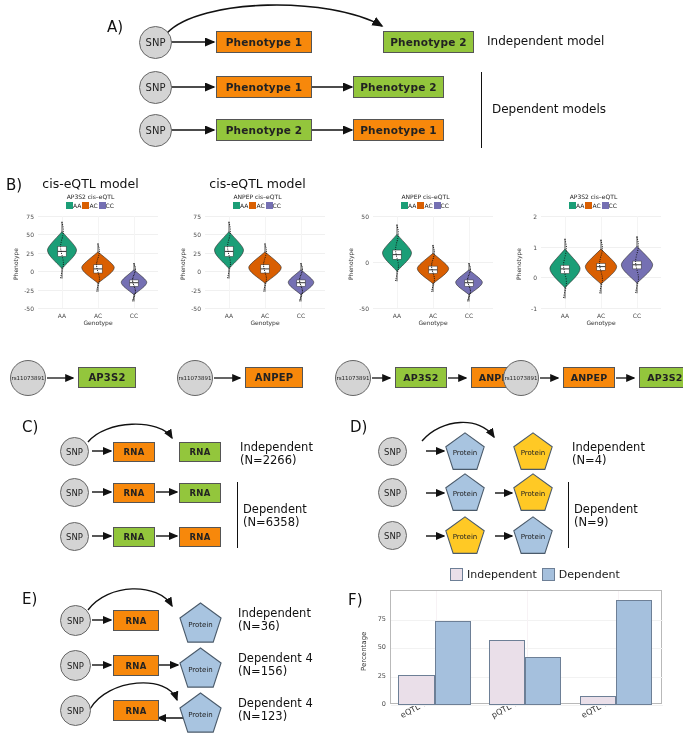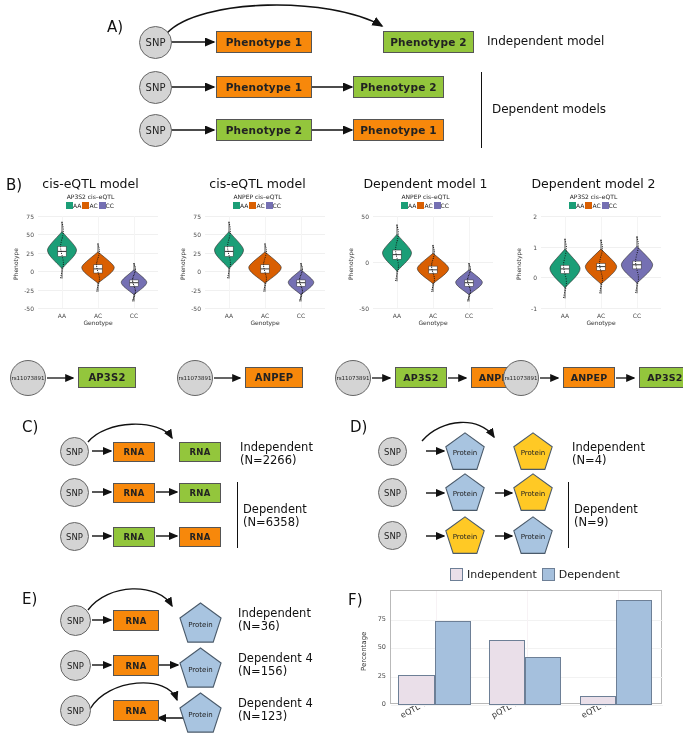--- a/index.html
+++ b/index.html
@@ -450,21 +450,20 @@
           <circle cx="94.71594137882774" cy="84.87" r="0.55" fill="#111"></circle>
         </svg>
       </div>
       <div class="xtick" style="left: 54px; top: 122px;">AA</div>
       <div class="xtick" style="left: 90px; top: 122px;">AC</div>
       <div class="xtick" style="left: 126px; top: 122px;">CC</div>
       <div class="axis-x-label" style="top: 129px; left: 0px; width: 180px;">Genotype</div>
       <div class="axis-y-label" style="left: 4px; top: 90px;">Phenotype</div>
     </div>
     <div class="vp" style="left: 343px; top: 190px; width: 165px; height: 150px;">
-      <div class="vp-title" style="top: -14px;">Dependent model 1</div>
       <div class="vp-legend-title" style="top: 3px;">ANPEP cis–eQTL</div>
       <div class="vp-legend" style="top: 12px;">
         <span class="lg">
           <span class="sw" style="background: rgb(27, 158, 119);"></span>
           <span>AA</span>
         </span>
         <span class="lg">
           <span class="sw" style="background: rgb(217, 95, 2);"></span>
           <span>AC</span>
         </span>
@@ -588,21 +587,20 @@
           <circle cx="94.71594137882774" cy="84.87" r="0.55" fill="#111"></circle>
         </svg>
       </div>
       <div class="xtick" style="left: 54px; top: 122px;">AA</div>
       <div class="xtick" style="left: 90px; top: 122px;">AC</div>
       <div class="xtick" style="left: 126px; top: 122px;">CC</div>
       <div class="axis-x-label" style="top: 129px; left: 0px; width: 180px;">Genotype</div>
       <div class="axis-y-label" style="left: 4px; top: 90px;">Phenotype</div>
     </div>
     <div class="vp" style="left: 511px; top: 190px; width: 165px; height: 150px;">
-      <div class="vp-title" style="top: -14px;">Dependent model 2</div>
       <div class="vp-legend-title" style="top: 3px;">AP3S2 cis–eQTL</div>
       <div class="vp-legend" style="top: 12px;">
         <span class="lg">
           <span class="sw" style="background: rgb(27, 158, 119);"></span>
           <span>AA</span>
         </span>
         <span class="lg">
           <span class="sw" style="background: rgb(217, 95, 2);"></span>
           <span>AC</span>
         </span>

